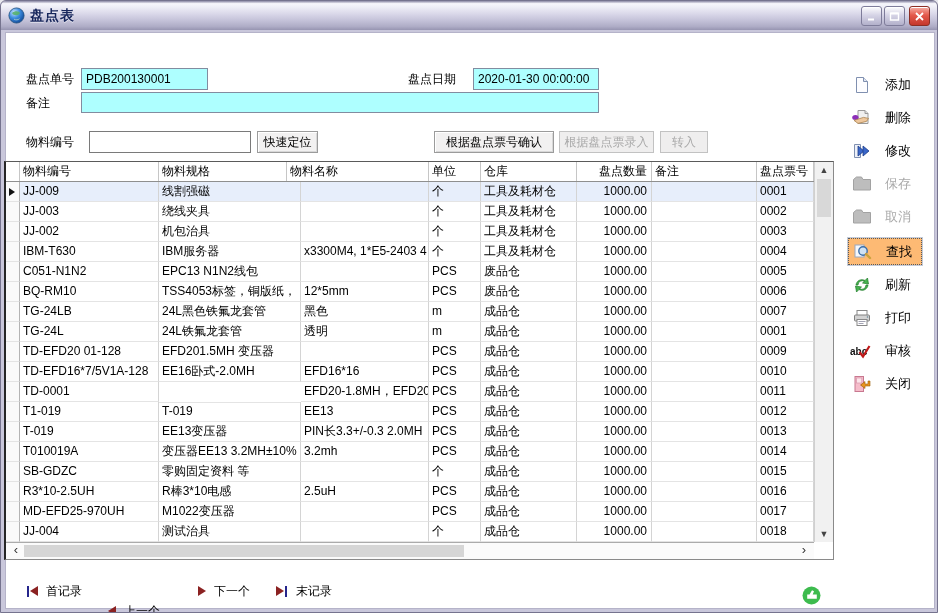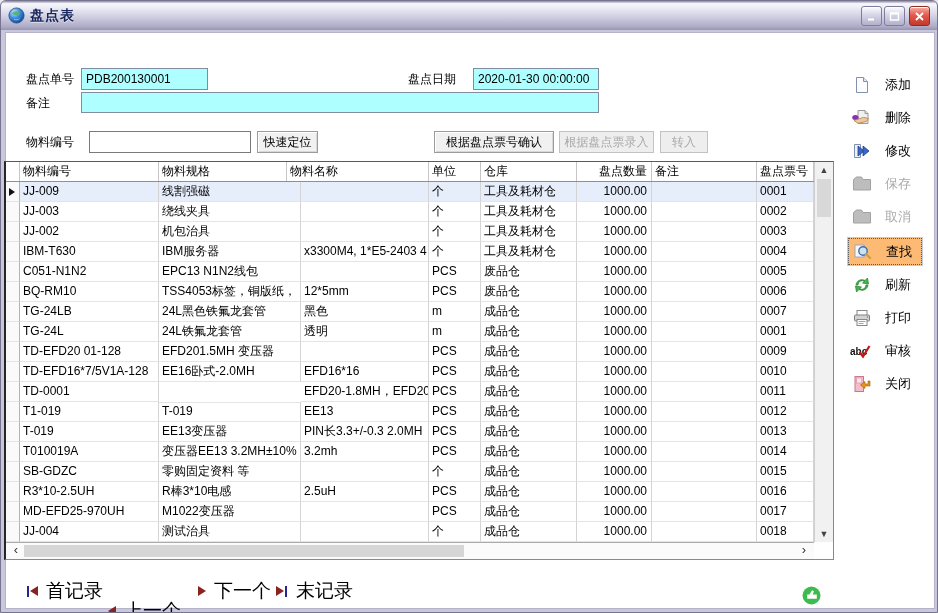--- a/index.html
+++ b/index.html
@@ -58,21 +58,21 @@
   .hs-thumb{position:absolute;left:18px;top:2px;height:12px;width:440px;background:#d6d6d6;}
   .corner{position:absolute;right:0;bottom:0;width:19px;height:16px;background:#fff;}
   
   .side-btn{position:absolute;left:849px;width:74px;height:27px;display:flex;align-items:center;
     font-size:13px;color:#000;box-sizing:border-box;cursor:default;}
   .sicon{width:23px;height:20px;display:inline-flex;align-items:center;justify-content:center;flex:none;}
   .slabel{margin-left:12px;white-space:nowrap;}
   .side-btn.disabled .slabel{color:#a9a9a9;}
   .side-btn.focused{border:1px dotted #5a5a5a;box-shadow:0 0 0 1px #c3cbd9;background:#fdba74;left:847px;padding-left:2px;}
   
-  .nav-item{position:absolute;top:581px;display:flex;align-items:center;font-size:19px;color:#000;height:18px;}
+  .nav-item{position:absolute;top:581px;display:flex;align-items:center;font-size:12px;color:#000;height:18px;}
   .nbar{width:2px;height:11px;background:var(--nav-bar,#26268c);margin:0 1px;}
   .ntri-l{width:0;height:0;border-right:8px solid var(--nav-arrow,#8b2222);
     border-top:5px solid transparent;border-bottom:5px solid transparent;}
   .ntri-r{width:0;height:0;border-left:8px solid var(--nav-arrow,#8b2222);
     border-top:5px solid transparent;border-bottom:5px solid transparent;}
   .nlabel{margin-left:8px;white-space:nowrap;}
   .badge{position:absolute;left:800px;top:584px;width:21px;height:21px;}
 </style>
 </head>
 <body>

